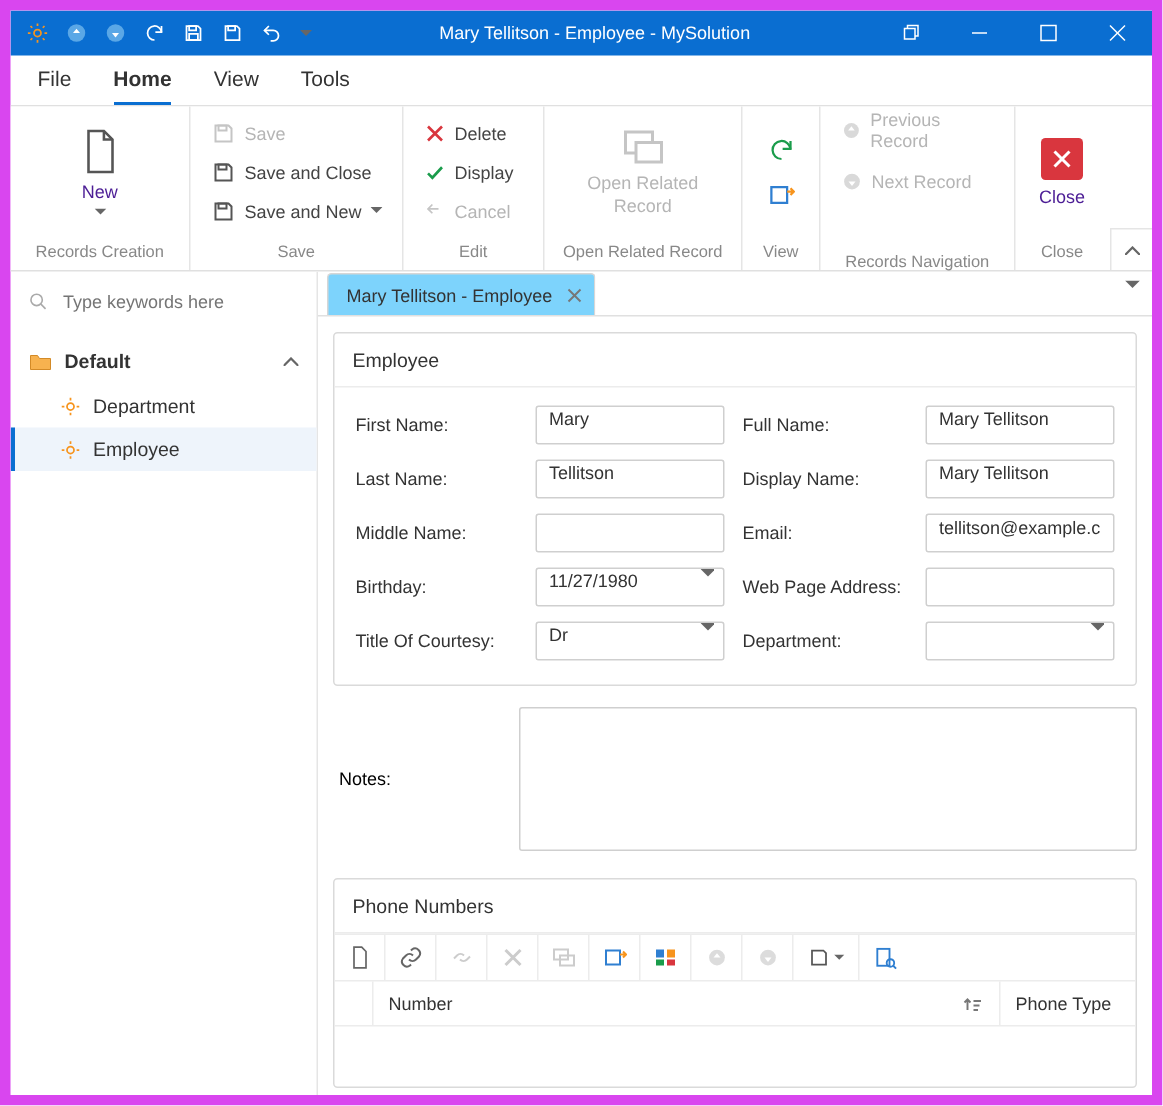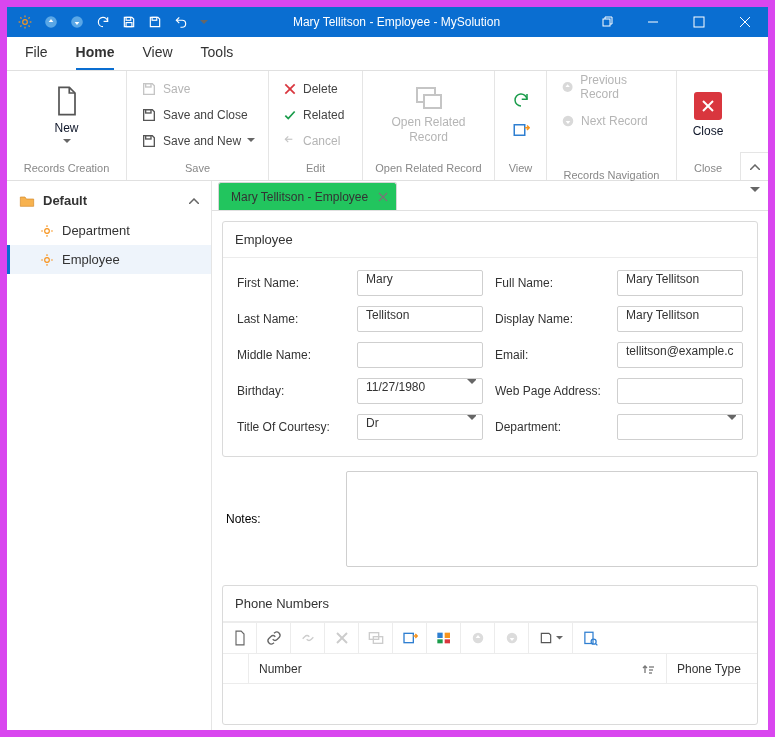--- a/index.html
+++ b/index.html
@@ -16,37 +16,37 @@
   .menubar { height: 34px; display:flex; align-items:flex-end; border-bottom: 1px solid #e0e0e0; padding-left: 18px; gap: 28px; font-size: 14px; color:#333;}
   .menubar .tab { padding-bottom: 8px; border-bottom: 2px solid transparent; cursor: pointer;}
   .menubar .tab.active { font-weight: bold; border-bottom: 2px solid #0A6ED1;}
   
   .ribbon { height: 110px; border-bottom: 1px solid #e0e0e0; display:flex; position:relative; background:#fff; font-size:12px; color:#444;}
   .ribbon-group { border-right: 1px solid #e5e5e5; display:flex; flex-direction:column; }
   .ribbon-group-body { flex:1; display:flex; align-items:center; justify-content:center; padding: 4px 8px;}
   .ribbon-group-label { text-align:center; font-size:11px; color:#888; padding: 4px 0 6px 0;}
   .rbtn-small { display:flex; align-items:center; gap:6px; padding: 2px 4px; height:24px; cursor:pointer; font-size:12px;}
   .rbtn-small.disabled { color:#b5b5b5; }
-  .rbtn-big { display:flex; flex-direction:column; align-items:center; justify-content:center; gap:4px; width: 90px; cursor:pointer; font-size:12px; text-align:center; color:#0f172a;}
+  .rbtn-big { display:flex; flex-direction:column; align-items:center; justify-content:center; gap:4px; width: 90px; cursor:pointer; font-size:12px; text-align:center; color:#4c1d95;}
   .rbtn-big.disabled { color:#b5b5b5; }
   .ribbon-chevron-cell { position:absolute; right:0; bottom:0; width:28px; height:28px; display:flex; align-items:center; justify-content:center; border-left:1px solid #e5e5e5;border-top:1px solid #e5e5e5;}
   
   .body { flex:1; display:flex; overflow:hidden;}
   
   .sidebar { width: 205px; border-right:1px solid #e5e5e5; display:flex; flex-direction:column;}
   .search { height: 40px; display:flex; align-items:center; gap:8px; padding: 0 12px; color:#aaa; font-size:12px; }
   .tree { flex:1; font-size:13px; padding-top:4px;}
   .tree-folder { display:flex; align-items:center; gap:8px; padding: 8px 12px; justify-content:space-between; cursor:pointer; color:#333; font-weight:600;}
   .tree-folder .left { display:flex; align-items:center; gap:8px;}
   .tree-item { display:flex; align-items:center; gap:8px; padding: 7px 12px 7px 30px; cursor:pointer; color:#333; border-left: 3px solid transparent;}
   .tree-item.active { background:#eef4fb; border-left: 3px solid #0A6ED1;}
   
   .content { flex:1; display:flex; flex-direction:column; background:#fff; overflow:hidden;}
   .doc-tabs { height: 30px; display:flex; align-items:flex-end; padding-left: 6px; position:relative; border-bottom: 1px solid #e0e0e0;}
-  .doc-tab { height: 28px; border:1px solid #d6d6d6; border-bottom:none; border-radius: 3px 3px 0 0; display:flex; align-items:center; padding: 0 8px 0 12px; gap:10px; font-size:12px; background:#22c55e; color:#333;}
+  .doc-tab { height: 28px; border:1px solid #d6d6d6; border-bottom:none; border-radius: 3px 3px 0 0; display:flex; align-items:center; padding: 0 8px 0 12px; gap:10px; font-size:12px; background:#7dd3fc; color:#333;}
   .doc-tabs .chev { position:absolute; right:8px; top:6px; color:#666;}
   .scroll-area { flex:1; overflow-y:auto; padding: 10px 10px 16px 10px; background:#fff;}
   .panel { border:1px solid #dadada; border-radius:3px; margin-bottom: 14px; background:#fff;}
   .panel-header { padding: 10px 12px; font-size:13px; color:#333; border-bottom:1px solid #ececec;}
   .form-grid { display:grid; grid-template-columns: 108px 1fr 110px 1fr; column-gap: 12px; row-gap: 10px; padding: 12px 14px 16px 14px; font-size:12px; color:#333; align-items:center;}
   .form-grid label { font-size:12px; color:#333;}
   .fld { height: 26px; border:1px solid #cfcfcf; border-radius:2px; background:#fff; padding: 0 6px; font-size:12px; color:#333; display:flex; align-items:flex-start; justify-content:space-between; width:100%;}
   .fld input { border:none; outline:none; width:100%; font-size:12px; color:#333; background:transparent;}
   .notes-row { display:grid; grid-template-columns: 108px 1fr; column-gap:12px; padding: 0 0 0 0; align-items:center;}
   .notes-area { height: 96px; border:1px solid #cfcfcf; border-radius:2px; resize:none; font-size:12px; padding:6px; width:100%; outline:none;}
@@ -209,21 +209,21 @@
           <svg width="14" height="14" viewBox="0 0 24 24">
               <line x1="4" y1="4" x2="20" y2="20" stroke="#d9363e" stroke-width="3"></line>
               <line x1="20" y1="4" x2="4" y2="20" stroke="#d9363e" stroke-width="3"></line>
             </svg>
           <span>Delete</span>
         </div>
         <div class="rbtn-small">
           <svg width="14" height="14" viewBox="0 0 24 24">
               <polyline points="4 13 9 18 20 6" fill="none" stroke="#1a9c4b" stroke-width="3"></polyline>
             </svg>
-          <span>Related</span>
+          <span>Display</span>
         </div>
         <div class="rbtn-small disabled">
           <svg width="14" height="14" viewBox="0 0 24 24">
               <path d="M9 14L4 9l5-5" fill="none" stroke="#c5c5c5" stroke-width="2"></path>
               <path d="M4 9h12" stroke="#c5c5c5" stroke-width="2"></path>
             </svg>
           <span>Cancel</span>
         </div>
       </div>
       <div class="ribbon-group-label">Edit</div>
@@ -298,20 +298,27 @@
     <div class="ribbon-chevron-cell">
       <svg width="10" height="6">
           <path d="M0 6l5-5 5 5" fill="none" stroke="#666" stroke-width="1.5"></path>
         </svg>
     </div>
   </div>
 
   <div class="body">
 
     <div class="sidebar">
+      <div class="search">
+        <svg width="14" height="14" viewBox="0 0 24 24" fill="none" stroke="#aaa" stroke-width="2">
+            <circle cx="10" cy="10" r="7"></circle>
+            <line x1="21" y1="21" x2="15" y2="15"></line>
+          </svg>
+        <input style="border: none; outline: none; font-size: 12px; color: rgb(51, 51, 51); flex: 1 1 0%; background: transparent;" placeholder="Type keywords here">
+      </div>
       <div class="tree">
         <div class="tree-folder">
           <div class="left">
             <svg width="16" height="14" viewBox="0 0 24 20">
                 <path d="M2 4h7l2 3h11v11H2z" fill="#f7b24f" stroke="#d38a27"></path>
               </svg>
             <span>Default</span>
           </div>
           <svg width="10" height="6">
               <path d="M0 6l5-5 5 5" fill="none" stroke="#666" stroke-width="1.5"></path>

